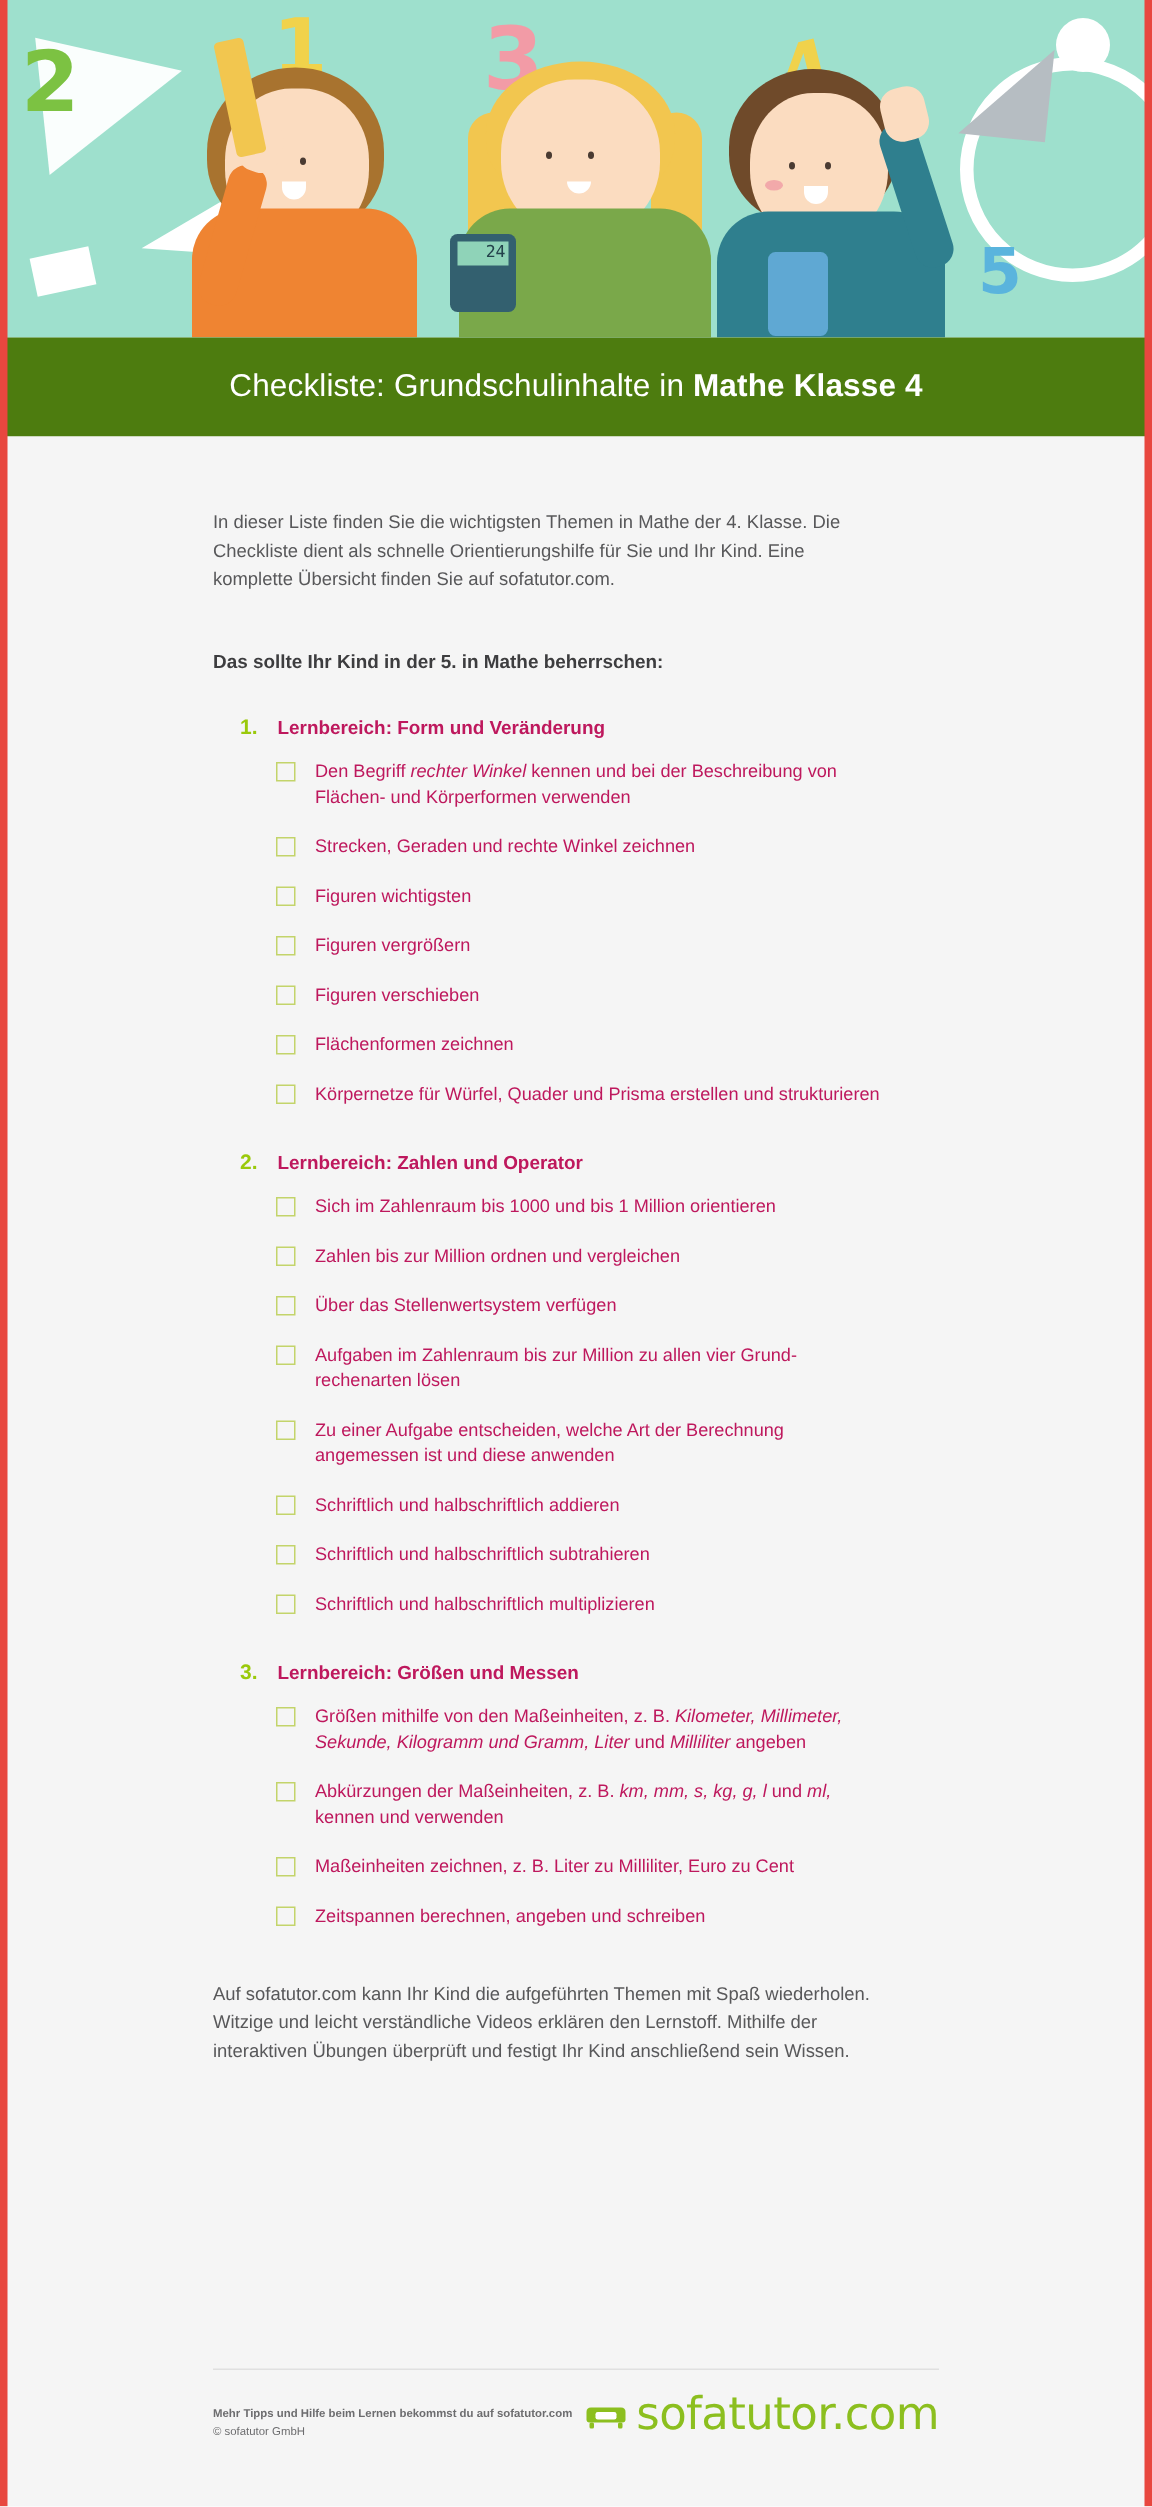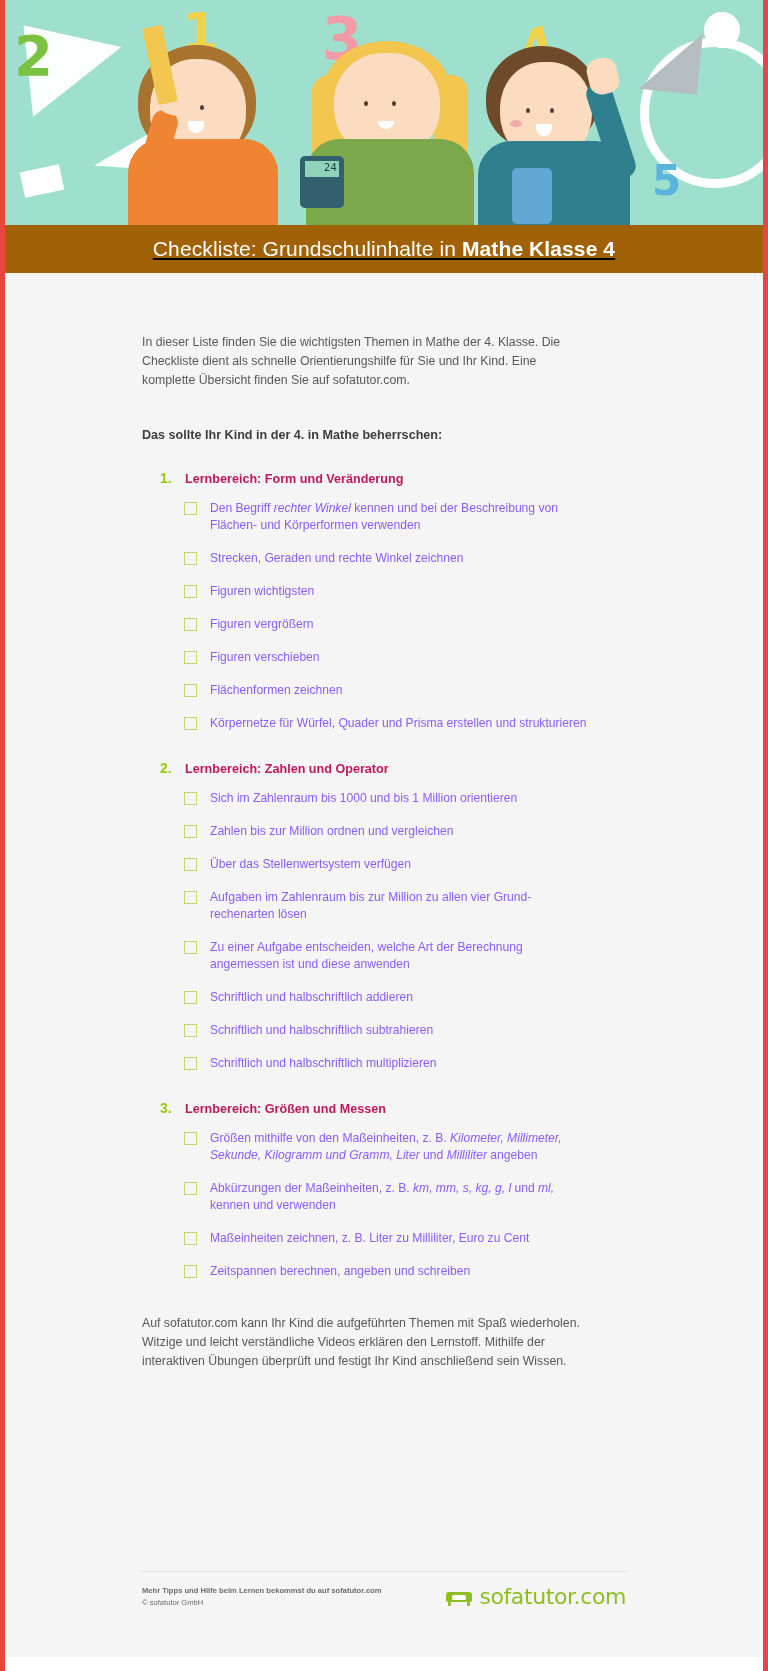--- a/index.html
+++ b/index.html
@@ -136,43 +136,42 @@
   .calc .scr { position: absolute; left: 5px; top: 5px; right: 5px; height: 16px; background: #8fd3b8; }
   .calc .scr span { font: 11px "DejaVu Sans Mono", monospace; color: #24424b; display:block; text-align:right; padding-right:2px;}
   .phone {
     position: absolute; left: 512px; top: 168px;
     width: 40px; height: 56px; background: #5fa8d3; border-radius: 5px;
   }
 
   
   .title-band {
     position: relative;
-    background: #a16207;
-    height: 48px;
+    background: #4d7c0f;
+    height: 66px;
     display: flex;
     align-items: center;
     justify-content: center;
-    text-decoration: underline;
   }
   .title-band h1 {
     font-size: 21px;
     font-weight: normal;
     color: #ffffff;
     letter-spacing: .1px;
   }
   .title-band h1 b { font-weight: bold; }
 
   
   .content {
     background: #f5f5f5;
     padding: 0 0 0 0;
     min-height: 1384px;
     position: relative;
   }
-  .inner { padding: 60px 178px 0 142px; }
+  .inner { padding: 48px 178px 0 142px; }
 
   p.intro, p.outro {
     font-size: 12.3px;
     line-height: 19px;
     color: #58585a;
   }
   p.outro { margin-top: 34px; }
 
   h2.lead {
     font-size: 12.6px;
@@ -210,21 +209,21 @@
   .cbox {
     flex: 0 0 auto;
     width: 13px; height: 13px;
     border: 1px solid #c3d46a;
     background: #f5f5f5;
     margin-top: 2px;
   }
   .citem {
     font-size: 12.1px;
     line-height: 17px;
-    color: #8b5cf6;
+    color: #be185d;
   }
   .citem i { font-style: italic; }
 
   
   .footer {
     position: absolute;
     left: 0; right: 0; bottom: 0;
     background: #f5f5f5;
     padding: 0 142px;
   }
@@ -236,21 +235,21 @@
     display: flex;
     align-items: flex-end;
     justify-content: space-between;
     padding-bottom: 48px;
   }
   .footer-txt { font-size: 7.6px; line-height: 12px; color: #6d6d6f; }
   .footer-txt .l1 { font-weight: bold; }
   .footer-txt .l2 { font-weight: normal; }
   .logo { display: flex; align-items: center; gap: 5px; }
   .logo-word {
-    font-size: 22px;
+    font-size: 30px;
     color: #8cbf1f;
     font-family: "DejaVu Sans", sans-serif;
     letter-spacing: -.4px;
   }
   .sofa-icon { width: 30px; height: 22px; }
 </style>
 </head>
 <body>
 
 <div class="page">
@@ -323,21 +322,21 @@
     <div class="triangle-prop"></div>
   </div>
 
   <div class="title-band">
     <h1><span>Checkliste: Grundschulinhalte in </span><b>Mathe Klasse 4</b></h1>
   </div>
 
   <div class="content">
     <div class="inner">
       <p class="intro">In dieser Liste finden Sie die wichtigsten Themen in Mathe der 4. Klasse. Die Checkliste dient als schnelle Orientierungshilfe für Sie und Ihr Kind. Eine komplette Übersicht finden Sie auf sofatutor.com.</p>
-      <h2 class="lead">Das sollte Ihr Kind in der 4. in Mathe beherrschen:</h2>
+      <h2 class="lead">Das sollte Ihr Kind in der 5. in Mathe beherrschen:</h2>
       <div id="sections-host">
           <div class="section">
             <div class="section-head">
               <span class="section-num">1.</span>
               <span class="section-title">Lernbereich: Form und Veränderung</span>
             </div>
             <ul class="checklist">
               <li>
                 <span class="cbox"></span>
                 <span class="citem">Den Begriff <i>rechter Winkel</i> kennen und bei der Beschreibung von Flächen- und Körperformen verwenden</span>

